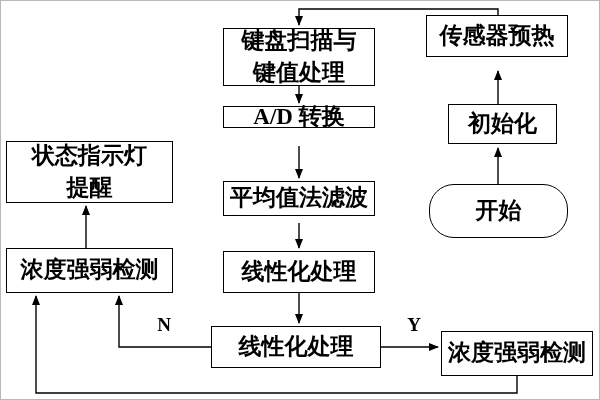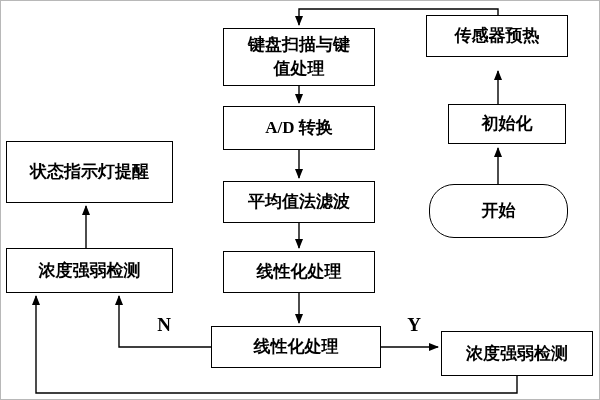--- a/index.html
+++ b/index.html
@@ -7,28 +7,28 @@
   body { font-family:"Liberation Serif","DejaVu Serif",serif; }
   .canvas {
     position:relative; width:600px; height:400px;
     background:#fff; border:1px solid #b8b8b8; overflow:hidden;
   }
   svg.edges { position:absolute; left:0; top:0; width:600px; height:400px; z-index:0; }
   .node {
     position:absolute; z-index:1;
     border:1.3px solid #000; background:#fff; color:#000;
     display:flex; align-items:center; justify-content:center;
-    text-align:center; font-size:17px; font-weight:600; line-height:1.4;
+    text-align:center; font-size:23px; font-weight:600; line-height:1.4;
   }
   #n-keyboard { left:222px; top:27px;  width:152px; height:58px; padding:0 16px; }
   #n-preheat  { left:425px; top:14px;  width:142px; height:42px; }
-  #n-init     { left:447px; top:103px; width:118px; height:40px; }
+  #n-init     { left:447px; top:103px; width:109px; height:40px; }
   #n-start    { left:428px; top:183px; width:139px; height:54px; border-radius:25px; }
-  #n-ad       { left:222px; top:105px; width:152px; height:44px; }
-  #n-avg      { left:222px; top:180px; width:152px; height:42px;font-family:Liberation Serif, serif; }
+  #n-ad       { left:222px; top:105px; width:152px; height:22px; }
+  #n-avg      { left:222px; top:180px; width:152px; height:35px;font-family:Liberation Serif, serif; }
   #n-lin1     { left:222px; top:250px; width:152px; height:42px; }
   #n-lin2     { left:210px; top:325px; width:170px; height:42px; }
   #n-status   { left:5px;   top:140px; width:167px; height:62px; padding:0 22px; }
   #n-conc     { left:5px;   top:247px; width:167px; height:45px; }
   #n-alarm    { left:440px; top:330px; width:152px; height:45px; }
   .blabel {
     position:absolute; z-index:2; font-size:19px; font-weight:700; color:#000;
     width:26px; text-align:center;
   }
   #lbl-n { left:150px; top:313px; }

